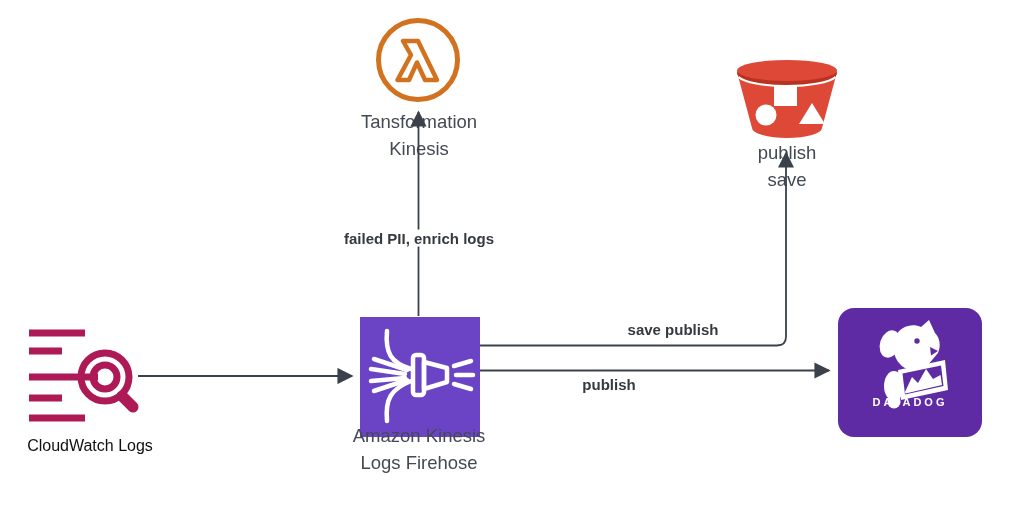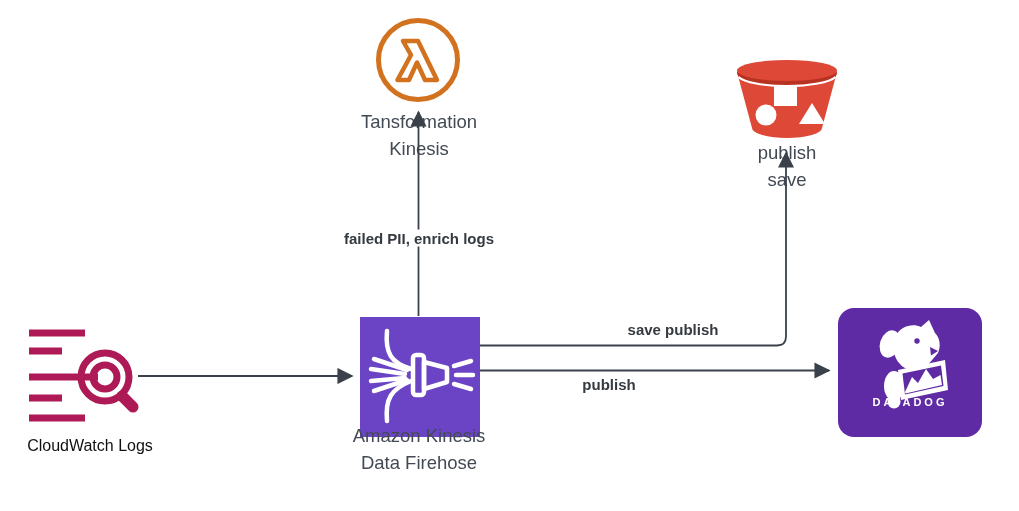--- a/index.html
+++ b/index.html
@@ -72,21 +72,21 @@
         <rect x="53" y="38" width="11" height="40" rx="3"></rect>
         <path d="M64 45 L87 51 L87 65 L64 72 Z"></path>
         <path d="M94 49 L111 44"></path>
         <path d="M96 58 L113 58"></path>
         <path d="M94 67 L111 72"></path>
       </g>
     </svg>
   </div>
   <div class="node-label" style="left:419px;top:422px;">
     <div>Amazon Kinesis</div>
-    <div>Data Firehose</div>
+    <div>Logs Firehose</div>
   </div>
 
   <div class="node-icon" style="left:735px;top:60px;">
     <svg width="104" height="80" viewBox="0 0 104 80">
       <path d="M2 12 A50 12 0 0 0 102 12 L87 68 A35 10 0 0 1 17 68 Z" fill="#DE4836"></path>
       <ellipse cx="52" cy="13" rx="50" ry="12" fill="#B83222"></ellipse>
       <ellipse cx="52" cy="10.5" rx="50" ry="10.5" fill="#DE4836"></ellipse>
       <path d="M3.5 17 A50 12 0 0 0 100.5 17" fill="none" stroke="#ffffff" stroke-width="2"></path>
       <rect x="39" y="25" width="23" height="21" fill="#ffffff"></rect>
       <circle cx="31" cy="55" r="10.5" fill="#ffffff"></circle>

